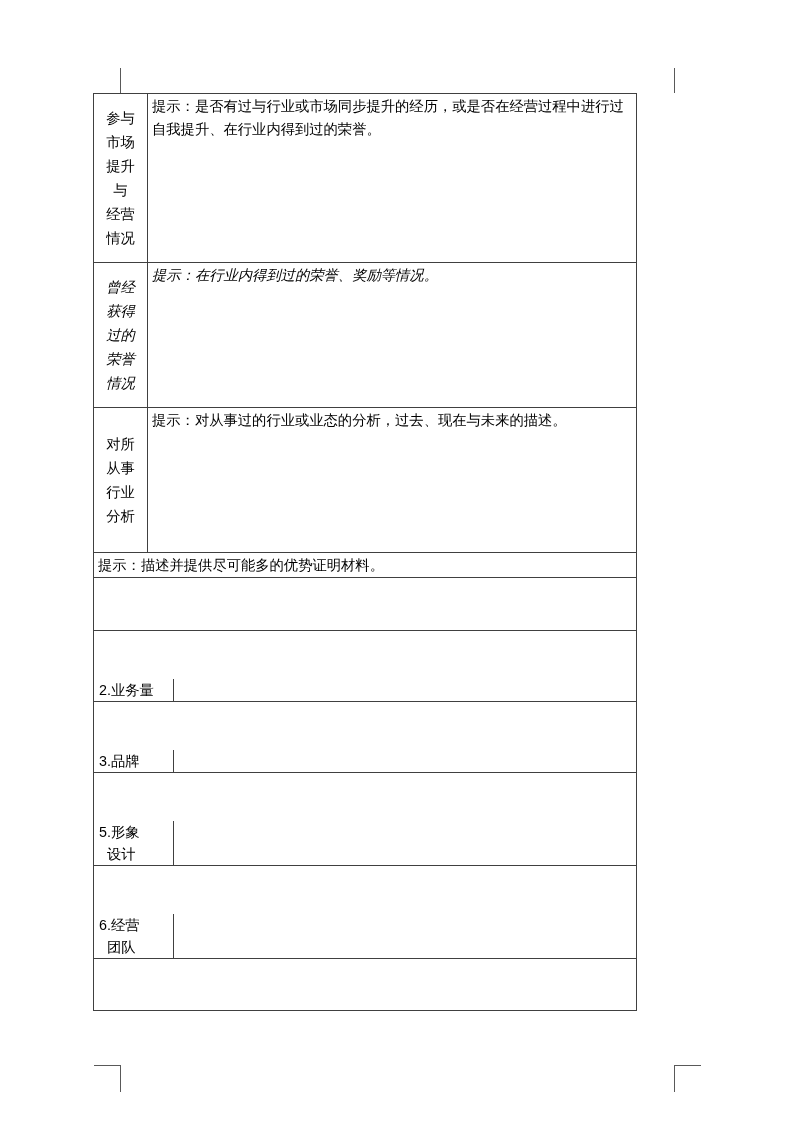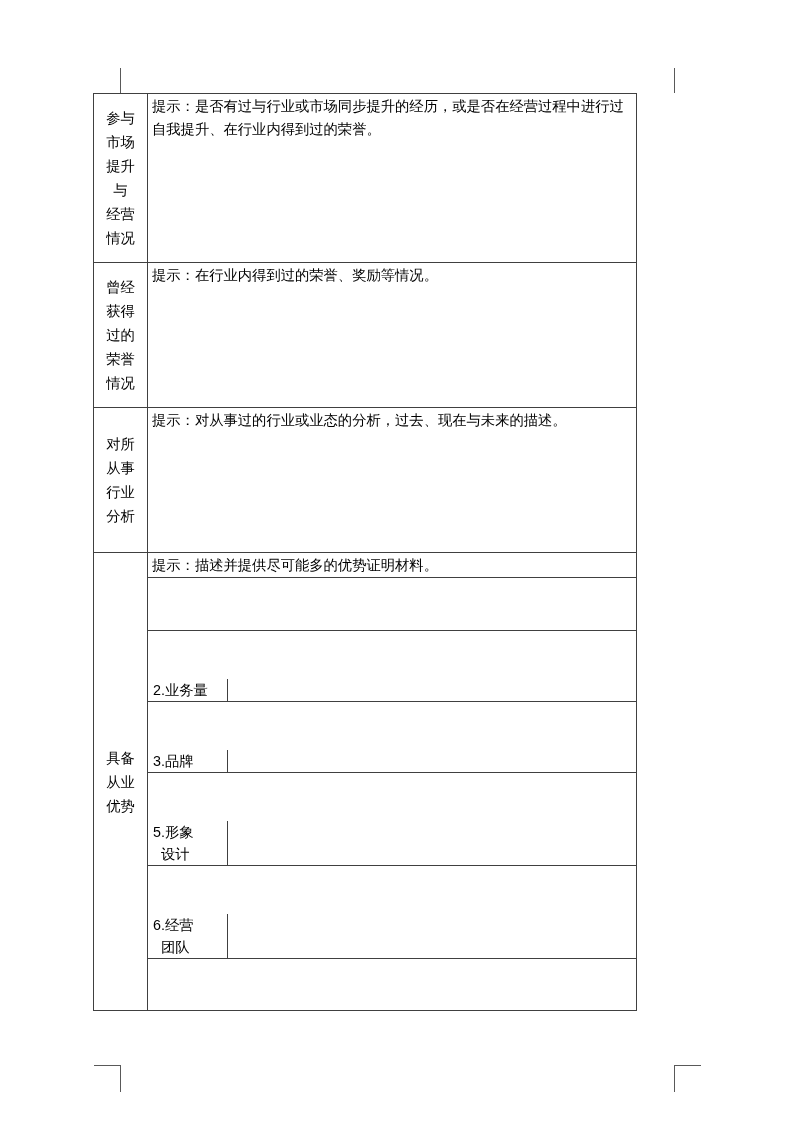--- a/index.html
+++ b/index.html
@@ -24,21 +24,21 @@
     position:absolute;
     left:93px; top:93px;
     width:544px; height:918px;
     border:1px solid #404040;
     display:flex; flex-direction:column;
     background:#ffffff;
   }
   .row { display:flex; border-bottom:1px solid #404040; }
   .row:last-child { border-bottom:none; }
   .sec1 { height:169px; }
-  .sec2 { height:145px; }
+  .sec2 { height:145px;font-style:italic; }
   .sec3 { height:145px; }
   .sec4 { flex:1; }
 
   .label-cell {
     width:54px;
     border-right:1px solid #404040;
     display:flex; align-items:center; justify-content:center;
     text-align:center;
     white-space:pre-line;
     font-size:14.3px; line-height:24px;
@@ -110,23 +110,20 @@
       <div class="label-cell">对所
 从事
 行业
 分析</div>
       <div class="content-cell">
         <div class="hint">提示：对从事过的行业或业态的分析，过去、现在与未来的描述。</div>
       </div>
     </section>
 
     <section class="row sec4">
-      <div class="label-cell">具备
-从业
-优势</div>
       <div class="sub-content">
         <div class="hint-row">提示：描述并提供尽可能多的优势证明材料。</div>
 
         <div class="item-row">
           <div class="item-value"></div>
         </div>
 
         <div class="item-row">
           <div class="item-label">2.业务量</div>
           <div class="item-value"></div>

